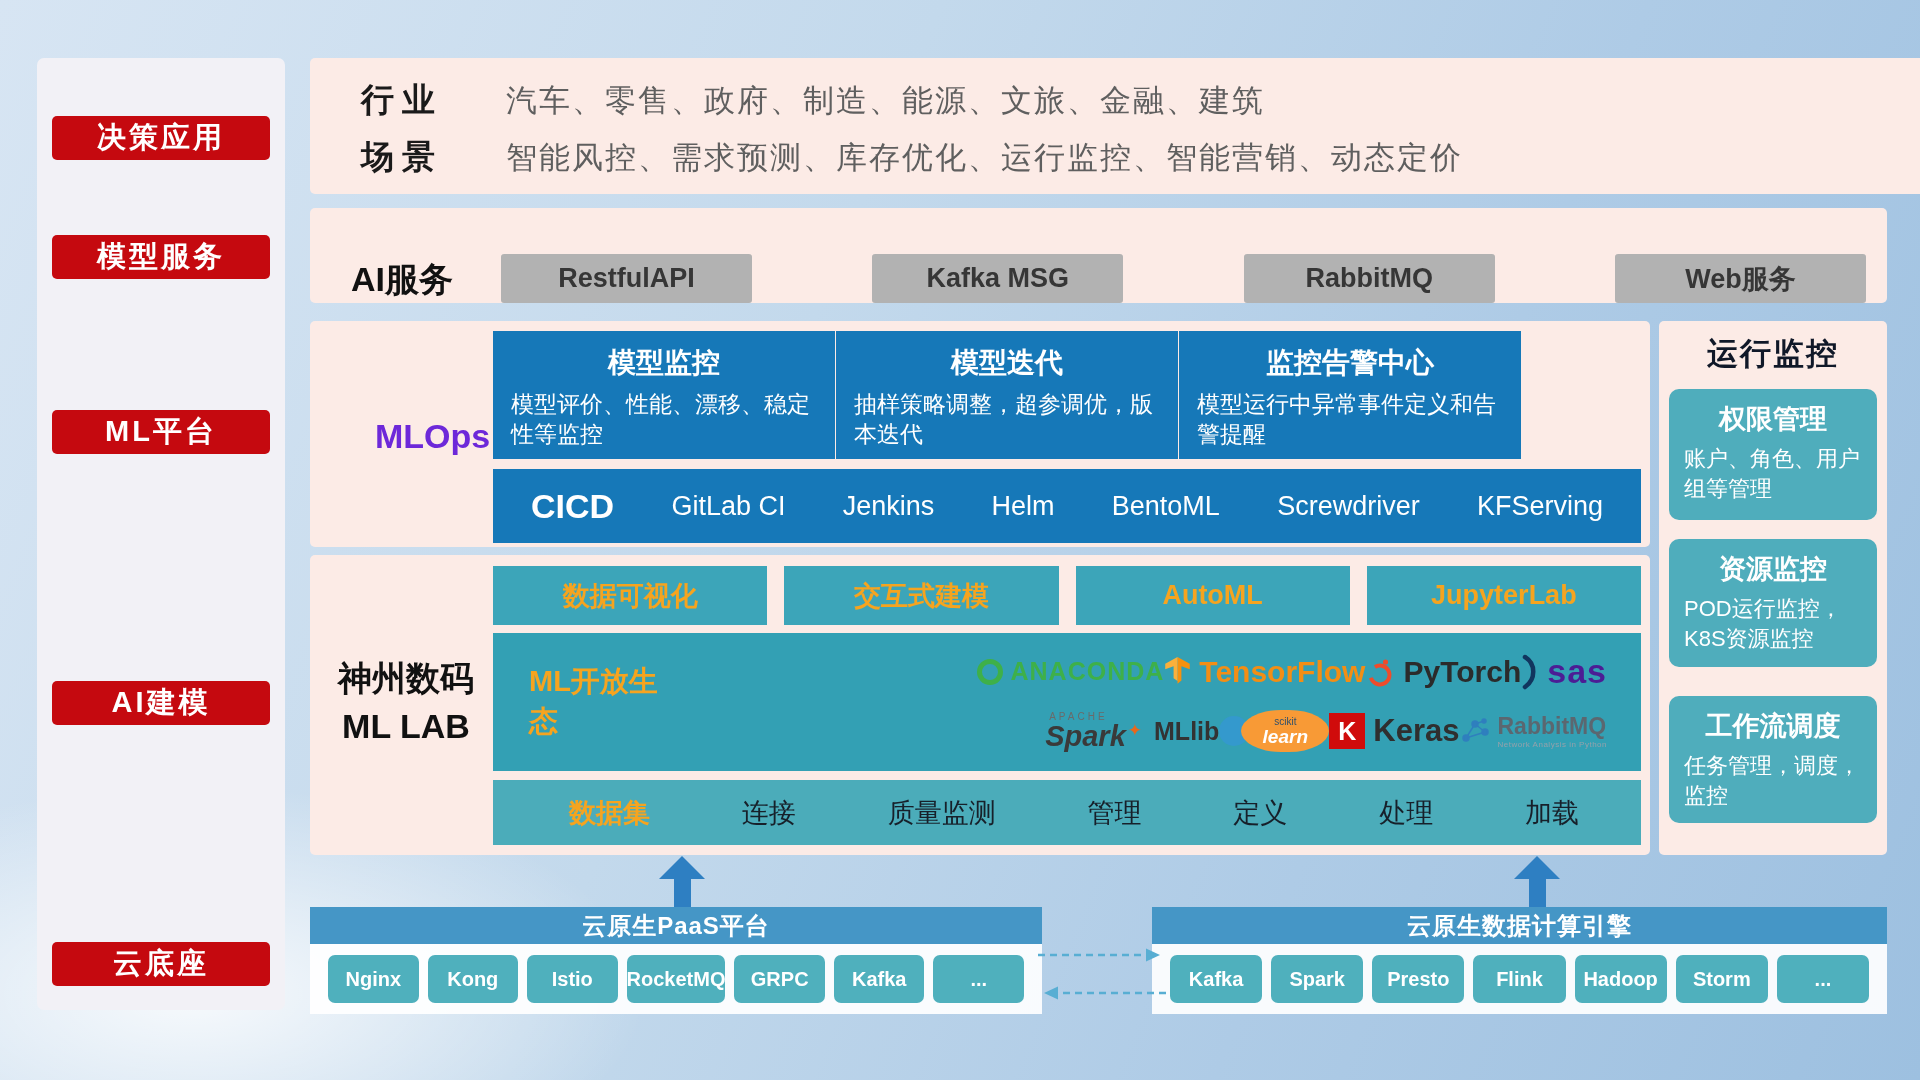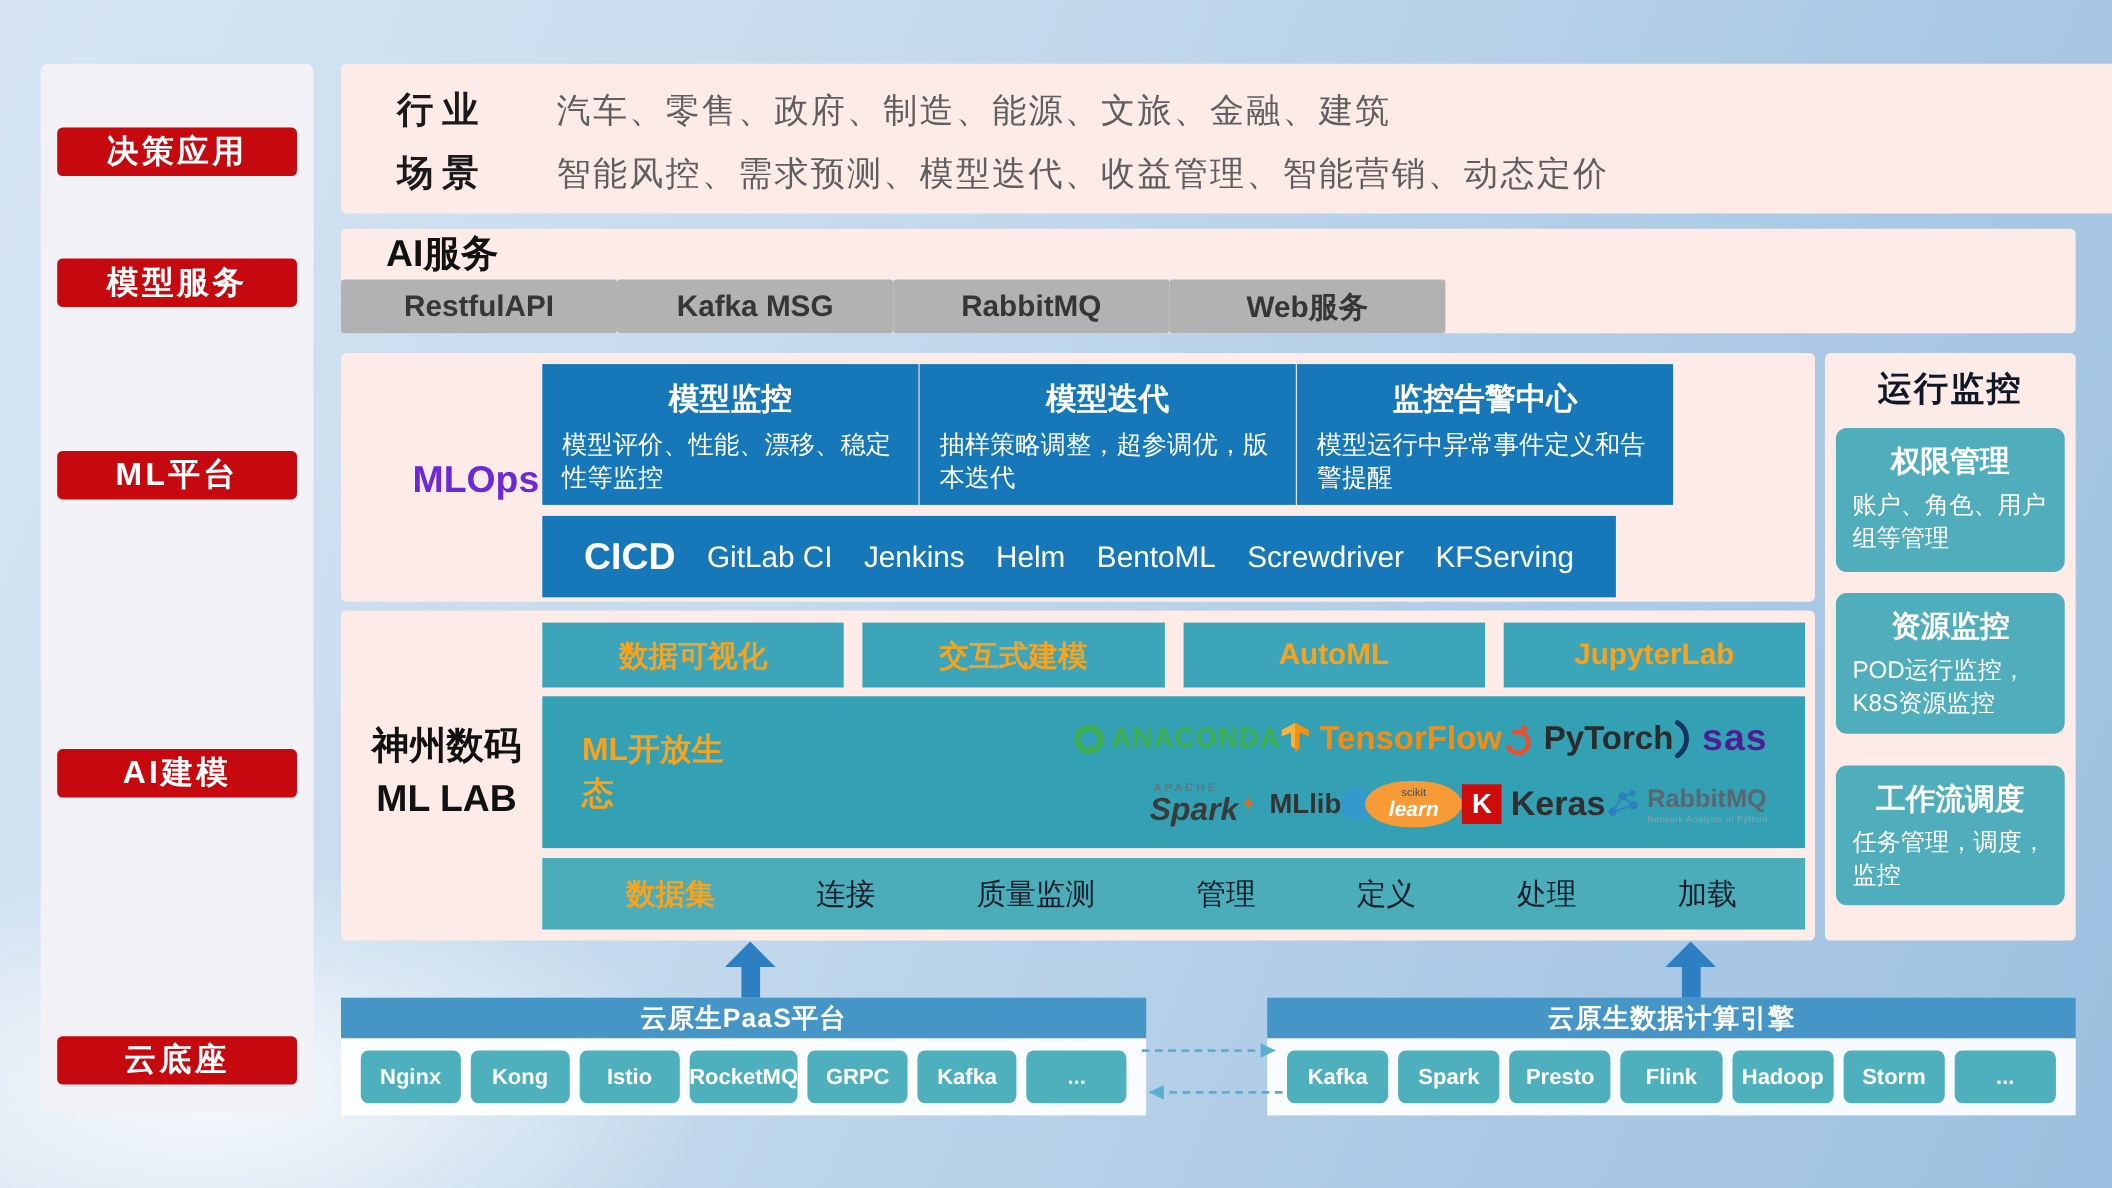--- a/index.html
+++ b/index.html
@@ -18,34 +18,34 @@
     color:#fff; font-size:29px; font-weight:bold; letter-spacing:3px;
     display:flex; align-items:center; justify-content:center; cursor:pointer; }
 
   
   .row1 { left:310px; top:58px; width:1712px; height:136px; padding:20px 0 0 51px; display:flex; flex-direction:column; gap:12px; }
   .kv-line { display:flex; align-items:center; }
   .kv-label { width:145px; font-size:33px; font-weight:bold; color:#1a1a1a; letter-spacing:8px; }
   .kv-values { font-size:31px; color:#5f5f5f; letter-spacing:2px; }
 
   
-  .row2 { left:310px; top:208px; width:1577px; height:95px; display:flex; align-items:flex-start;flex-direction:column; }
+  .row2 { left:310px; top:208px; width:1577px; height:95px; display:flex; align-items:flex-end; }
   .ai-label { margin-left:41px; width:150px; font-size:34px; font-weight:bold; color:#111; }
   .gray-buttons { flex:1; display:flex; justify-content:space-between; margin-right:21px; }
   .gray-btn { width:251px; height:49px; background:#b2b2b2; border-radius:3px; cursor:pointer;
     display:flex; align-items:center; justify-content:center; font-size:27px; font-weight:bold; color:#363636; }
 
   
   .row3 { left:310px; top:321px; width:1340px; height:226px; }
   .mlops-label { position:absolute; left:41px; top:96px; font-size:34px; font-weight:bold; color:#6d28d9;margin-left:24px; }
   .mlops-cards { position:absolute; left:183px; top:10px; width:1028px; height:128px; display:flex; gap:1px; }
   .blue-card { flex:1; background:#1678b8; color:#fff; padding:13px 18px 0; }
   .card-title { text-align:center; font-size:28px; font-weight:bold; margin-bottom:8px; }
   .card-desc { font-size:23px; line-height:1.3; }
-  .cicd-bar { position:absolute; left:183px; top:148px; width:976px; height:74px; background:#1678b8;
+  .cicd-bar { position:absolute; left:183px; top:148px; width:1148px; height:74px; background:#1678b8;
     display:flex; align-items:center; justify-content:space-between; padding:0 38px; color:#fff; }
   .cicd-label { font-size:34px; font-weight:bold; }
   .cicd-item { font-size:27px; }
 
   
   .row4 { left:310px; top:555px; width:1340px; height:300px; }
   .mllab-label { position:absolute; left:15px; top:100px; width:162px; text-align:center;
     font-size:34px; font-weight:bold; color:#111; line-height:1.4; }
   .tools-row { position:absolute; left:183px; top:11px; width:1148px; height:59px; display:flex; gap:17px; }
   .teal-btn { flex:1; background:#3ca5b9; display:flex; align-items:center; justify-content:center;
@@ -120,21 +120,21 @@
     <div class="red-btn" style="top:884px">云底座</div>
   </aside>
 
   <section class="panel row1">
     <div class="kv-line">
       <span class="kv-label">行业</span>
       <span class="kv-values">汽车、零售、政府、制造、能源、文旅、金融、建筑</span>
     </div>
     <div class="kv-line">
       <span class="kv-label">场景</span>
-      <span class="kv-values">智能风控、需求预测、模型迭代、收益管理、智能营销、动态定价</span>
+      <span class="kv-values">智能风控、需求预测、库存优化、运行监控、智能营销、动态定价</span>
     </div>
   </section>
 
   <section class="panel row2">
     <span class="ai-label">AI服务</span>
     <div class="gray-buttons">
       <div class="gray-btn">RestfulAPI</div>
       <div class="gray-btn">Kafka MSG</div>
       <div class="gray-btn">RabbitMQ</div>
       <div class="gray-btn">Web服务</div>

